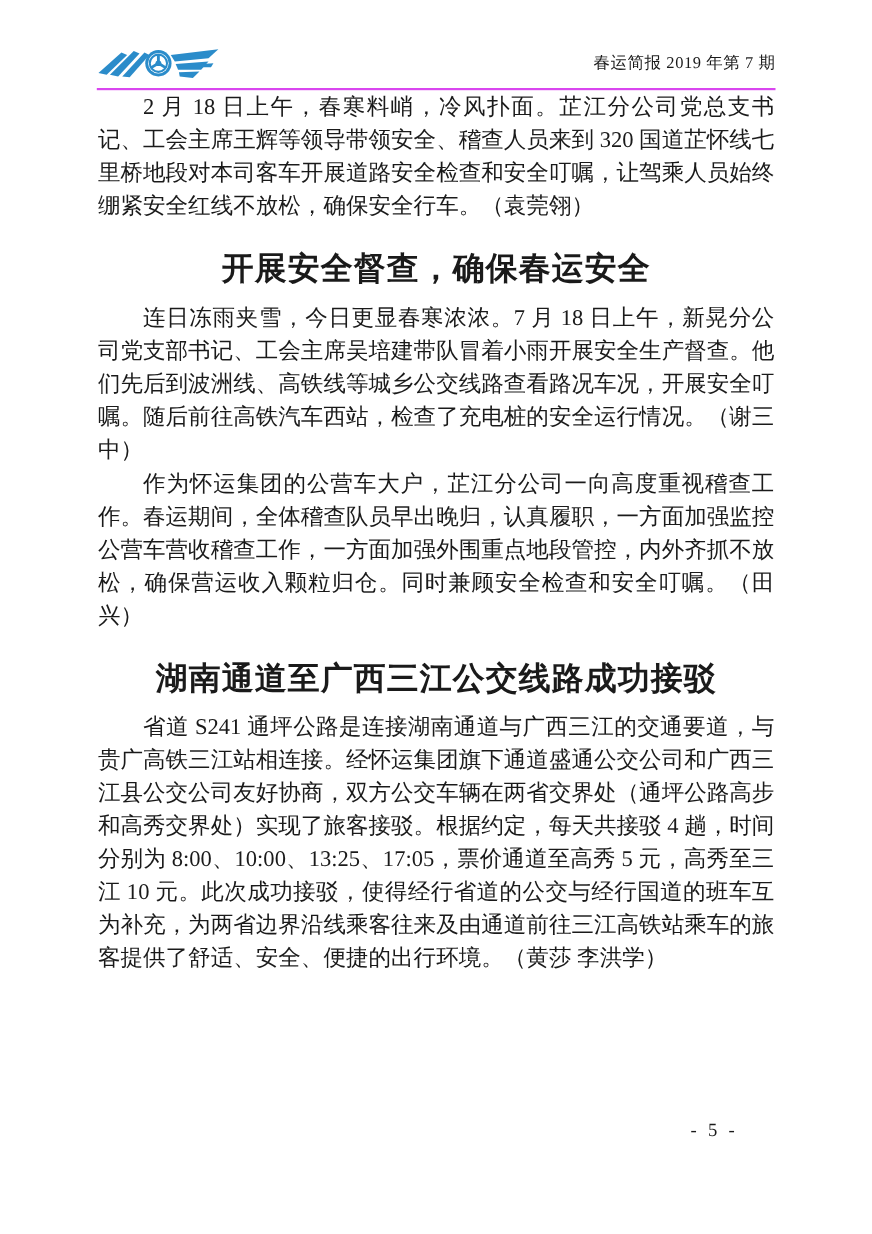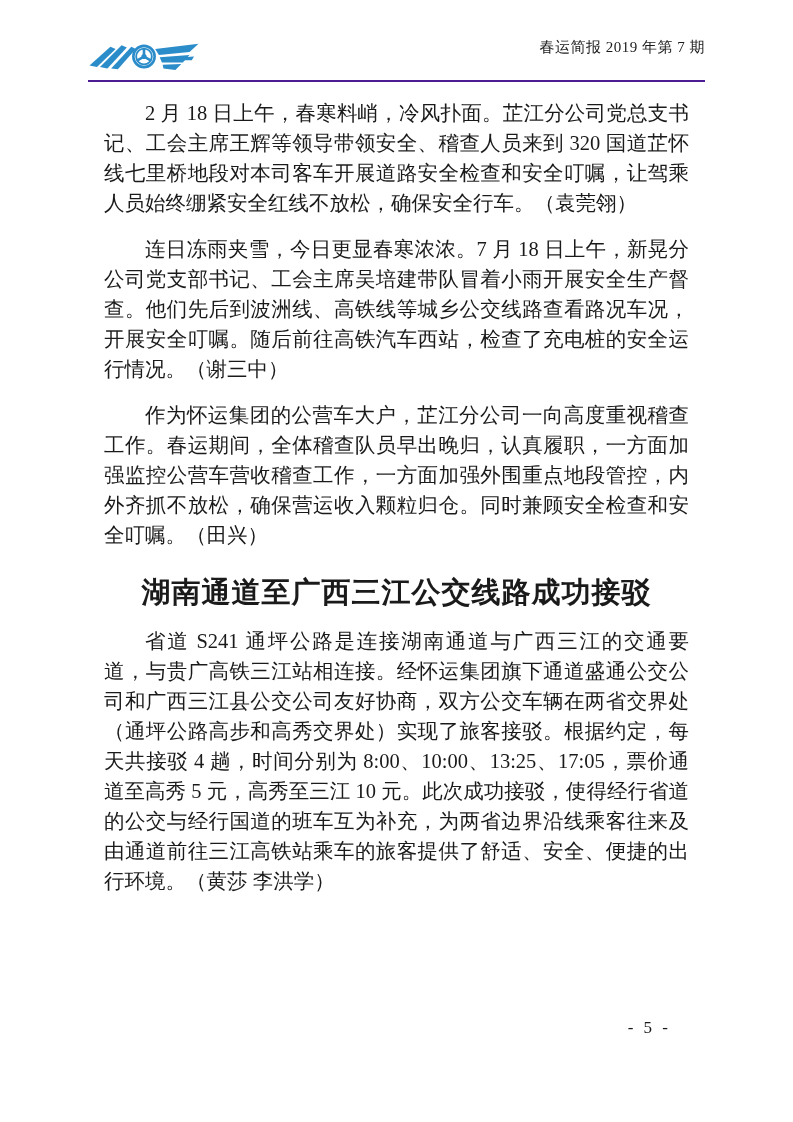--- a/index.html
+++ b/index.html
@@ -14,25 +14,25 @@
     margin: 0;
     padding: 38px 88px 0 88px;
     box-sizing: border-box;
     overflow: hidden;
     background: #ffffff;
     color: #1a1a1a;
     font-family: "Liberation Serif", "DejaVu Serif", serif;
   }
   .page-header {
     display: flex;
-    align-items: flex-start;
+    align-items: center;
     justify-content: space-between;
     height: 44px;
     box-sizing: border-box;
-    border-bottom: 2px solid #4c1d95;
+    border-bottom: 2px solid #d946ef;
     padding-bottom: 3px;
   }
   .logo-wrap {
     width: 112px;
     height: 38px;
     display: flex;
     align-items: flex-end;
   }
   .issue-label {
     font-size: 15px;
@@ -49,21 +49,21 @@
     text-align: center;
     margin: 24px 0 11px 0;
     white-space: nowrap;
   }
   .article-paragraph {
     font-size: 20.5px;
     line-height: 30px;
     text-align: justify;
     text-justify: inter-character;
     text-indent: 2em;
-    margin: 16px;
+    margin: 1px;
   }
   .page-number {
     position: absolute;
     top: 1018px;
     right: 122px;
     font-size: 17px;
     letter-spacing: 3px;
     white-space: nowrap;
   }
 </style>
@@ -98,20 +98,21 @@
     <div class="issue-label">春运简报 2019 年第 7 期</div>
   </header>
 
   <main>
 
     <section>
       <p class="article-paragraph">2 月 18 日上午，春寒料峭，冷风扑面。芷江分公司党总支书记、工会主席王辉等领导带领安全、稽查人员来到 320 国道芷怀线七里桥地段对本司客车开展道路安全检查和安全叮嘱，让驾乘人员始终绷紧安全红线不放松，确保安全行车。（袁莞翎）</p>
     </section>
 
     <section>
+      <h2 class="article-title">开展安全督查，确保春运安全</h2>
       <p class="article-paragraph">连日冻雨夹雪，今日更显春寒浓浓。7 月 18 日上午，新晃分公司党支部书记、工会主席吴培建带队冒着小雨开展安全生产督查。他们先后到波洲线、高铁线等城乡公交线路查看路况车况，开展安全叮嘱。随后前往高铁汽车西站，检查了充电桩的安全运行情况。（谢三中）</p>
     </section>
 
     <section>
       <p class="article-paragraph">作为怀运集团的公营车大户，芷江分公司一向高度重视稽查工作。春运期间，全体稽查队员早出晚归，认真履职，一方面加强监控公营车营收稽查工作，一方面加强外围重点地段管控，内外齐抓不放松，确保营运收入颗粒归仓。同时兼顾安全检查和安全叮嘱。（田兴）</p>
     </section>
 
     <section>
       <h2 class="article-title">湖南通道至广西三江公交线路成功接驳</h2>
       <p class="article-paragraph">省道 S241 通坪公路是连接湖南通道与广西三江的交通要道，与贵广高铁三江站相连接。经怀运集团旗下通道盛通公交公司和广西三江县公交公司友好协商，双方公交车辆在两省交界处（通坪公路高步和高秀交界处）实现了旅客接驳。根据约定，每天共接驳 4 趟，时间分别为 8:00、10:00、13:25、17:05，票价通道至高秀 5 元，高秀至三江 10 元。此次成功接驳，使得经行省道的公交与经行国道的班车互为补充，为两省边界沿线乘客往来及由通道前往三江高铁站乘车的旅客提供了舒适、安全、便捷的出行环境。（黄莎 李洪学）</p>

